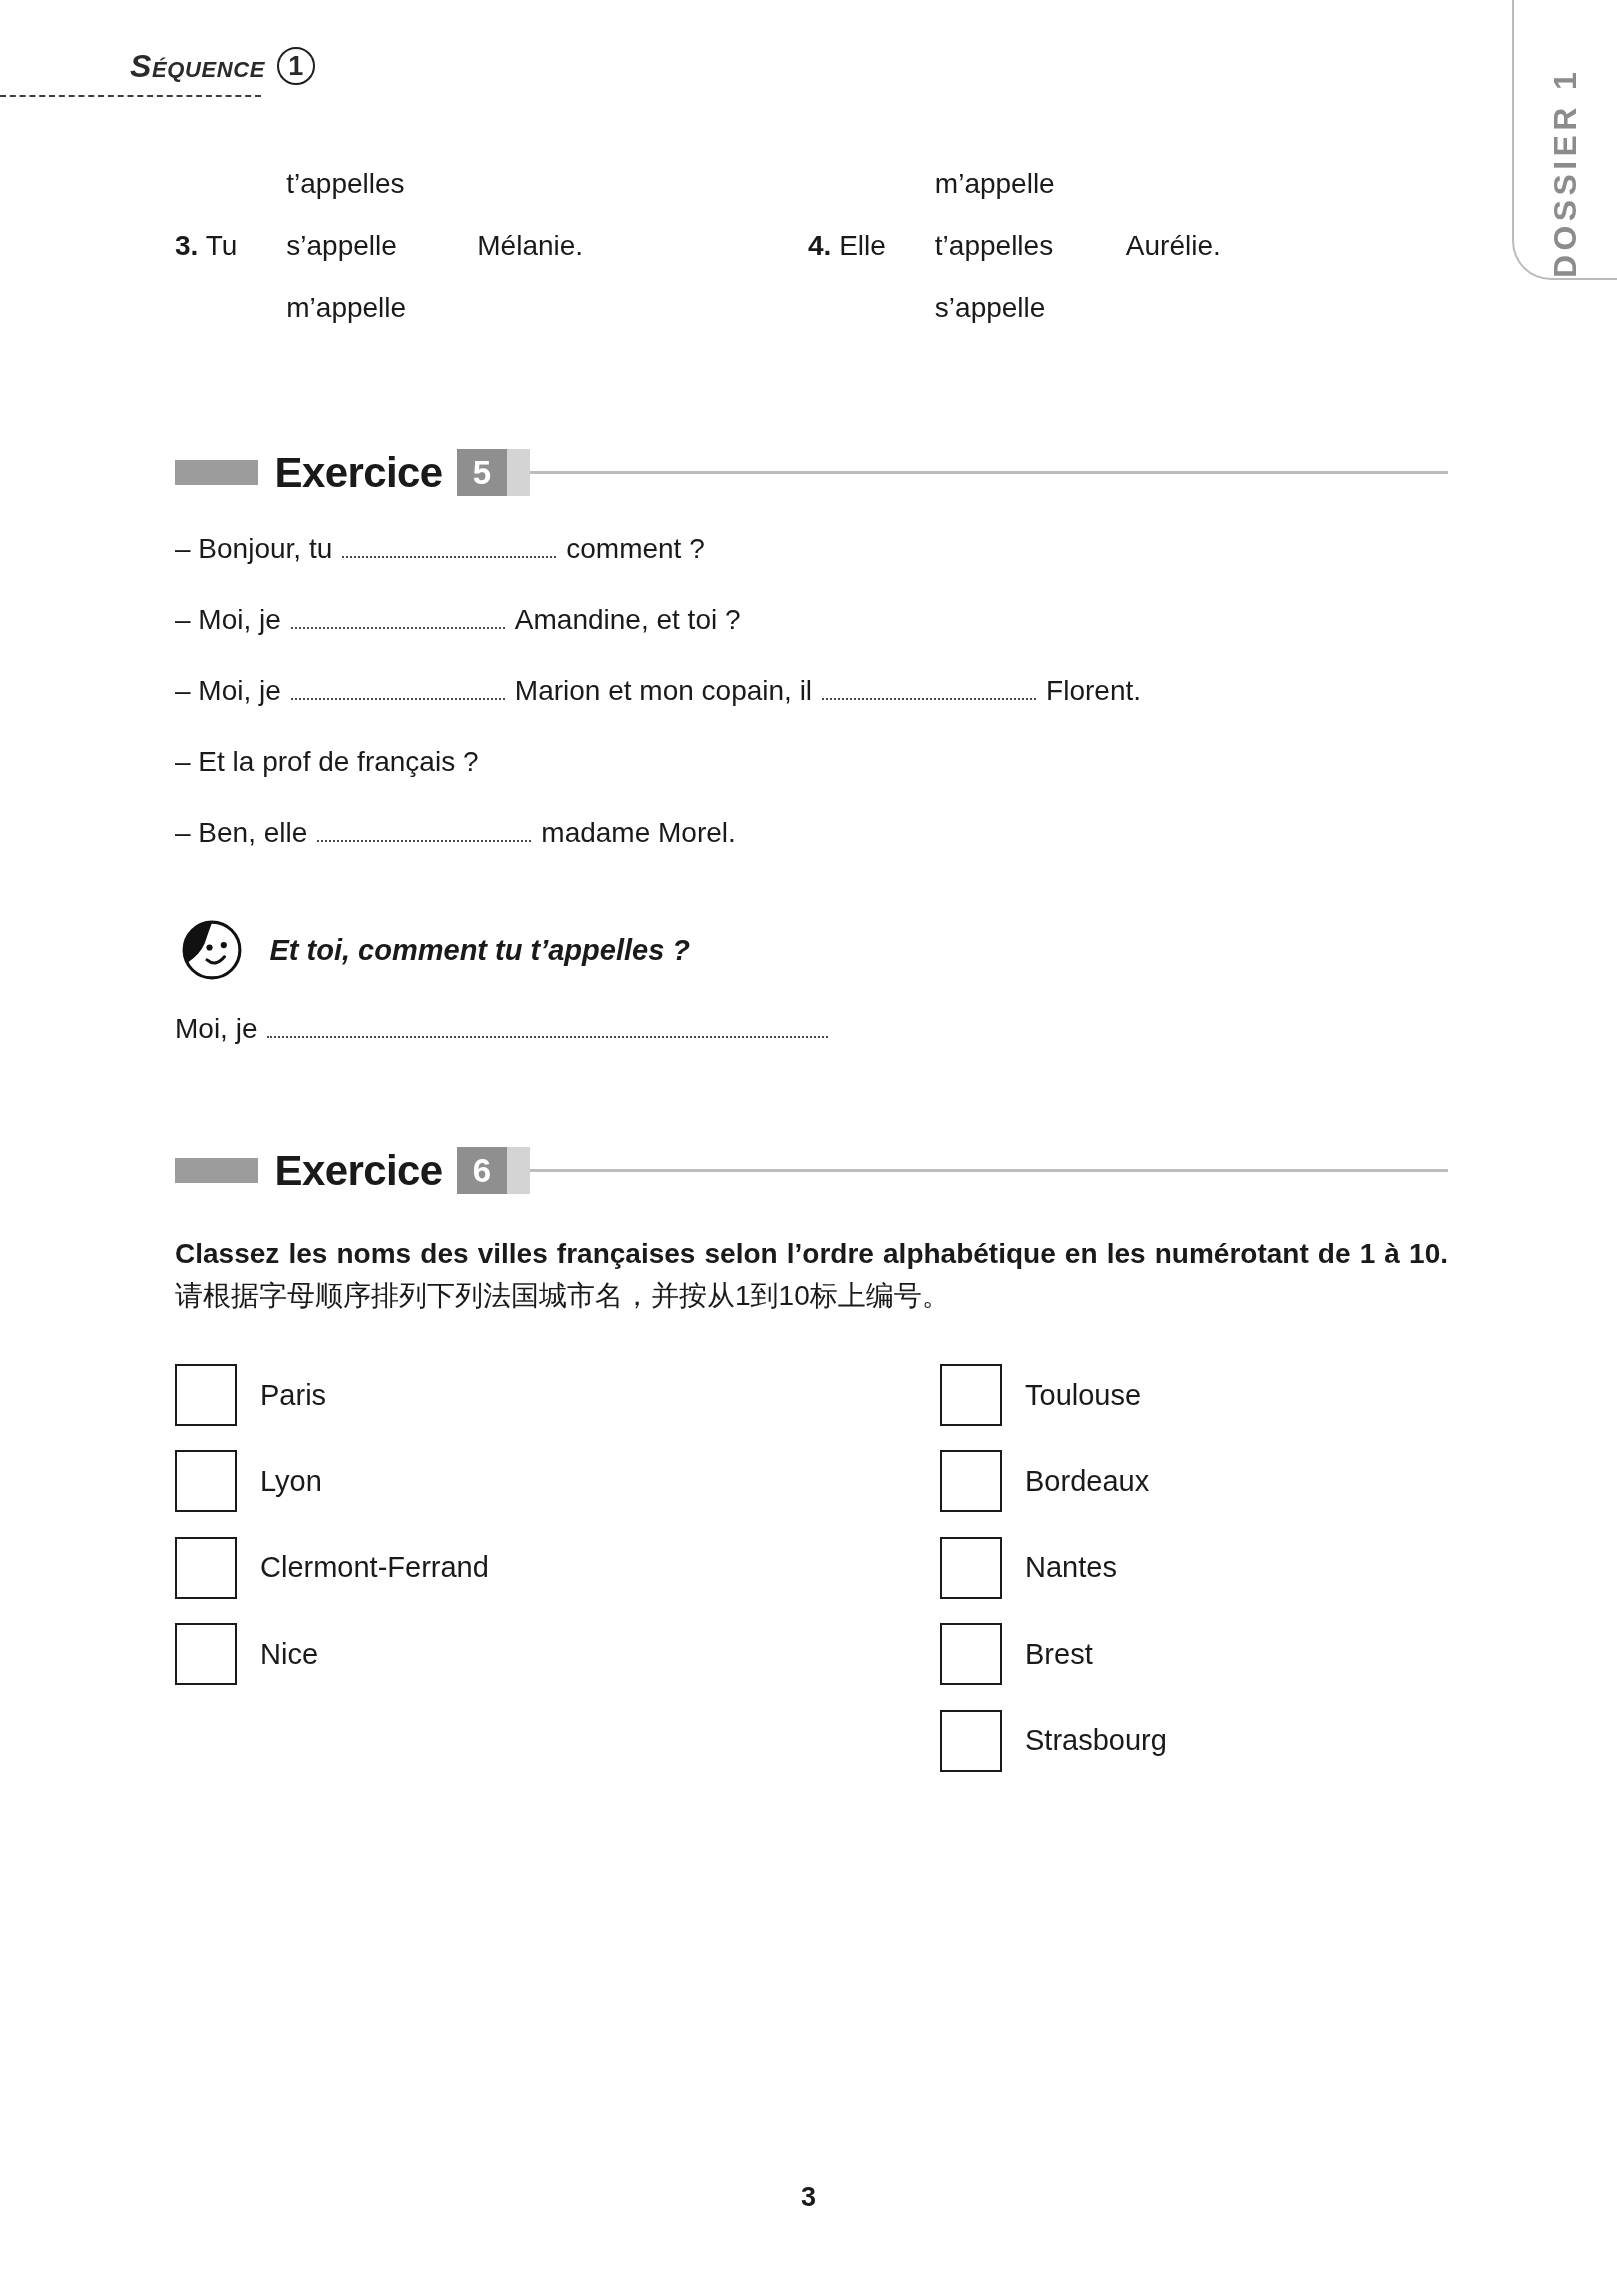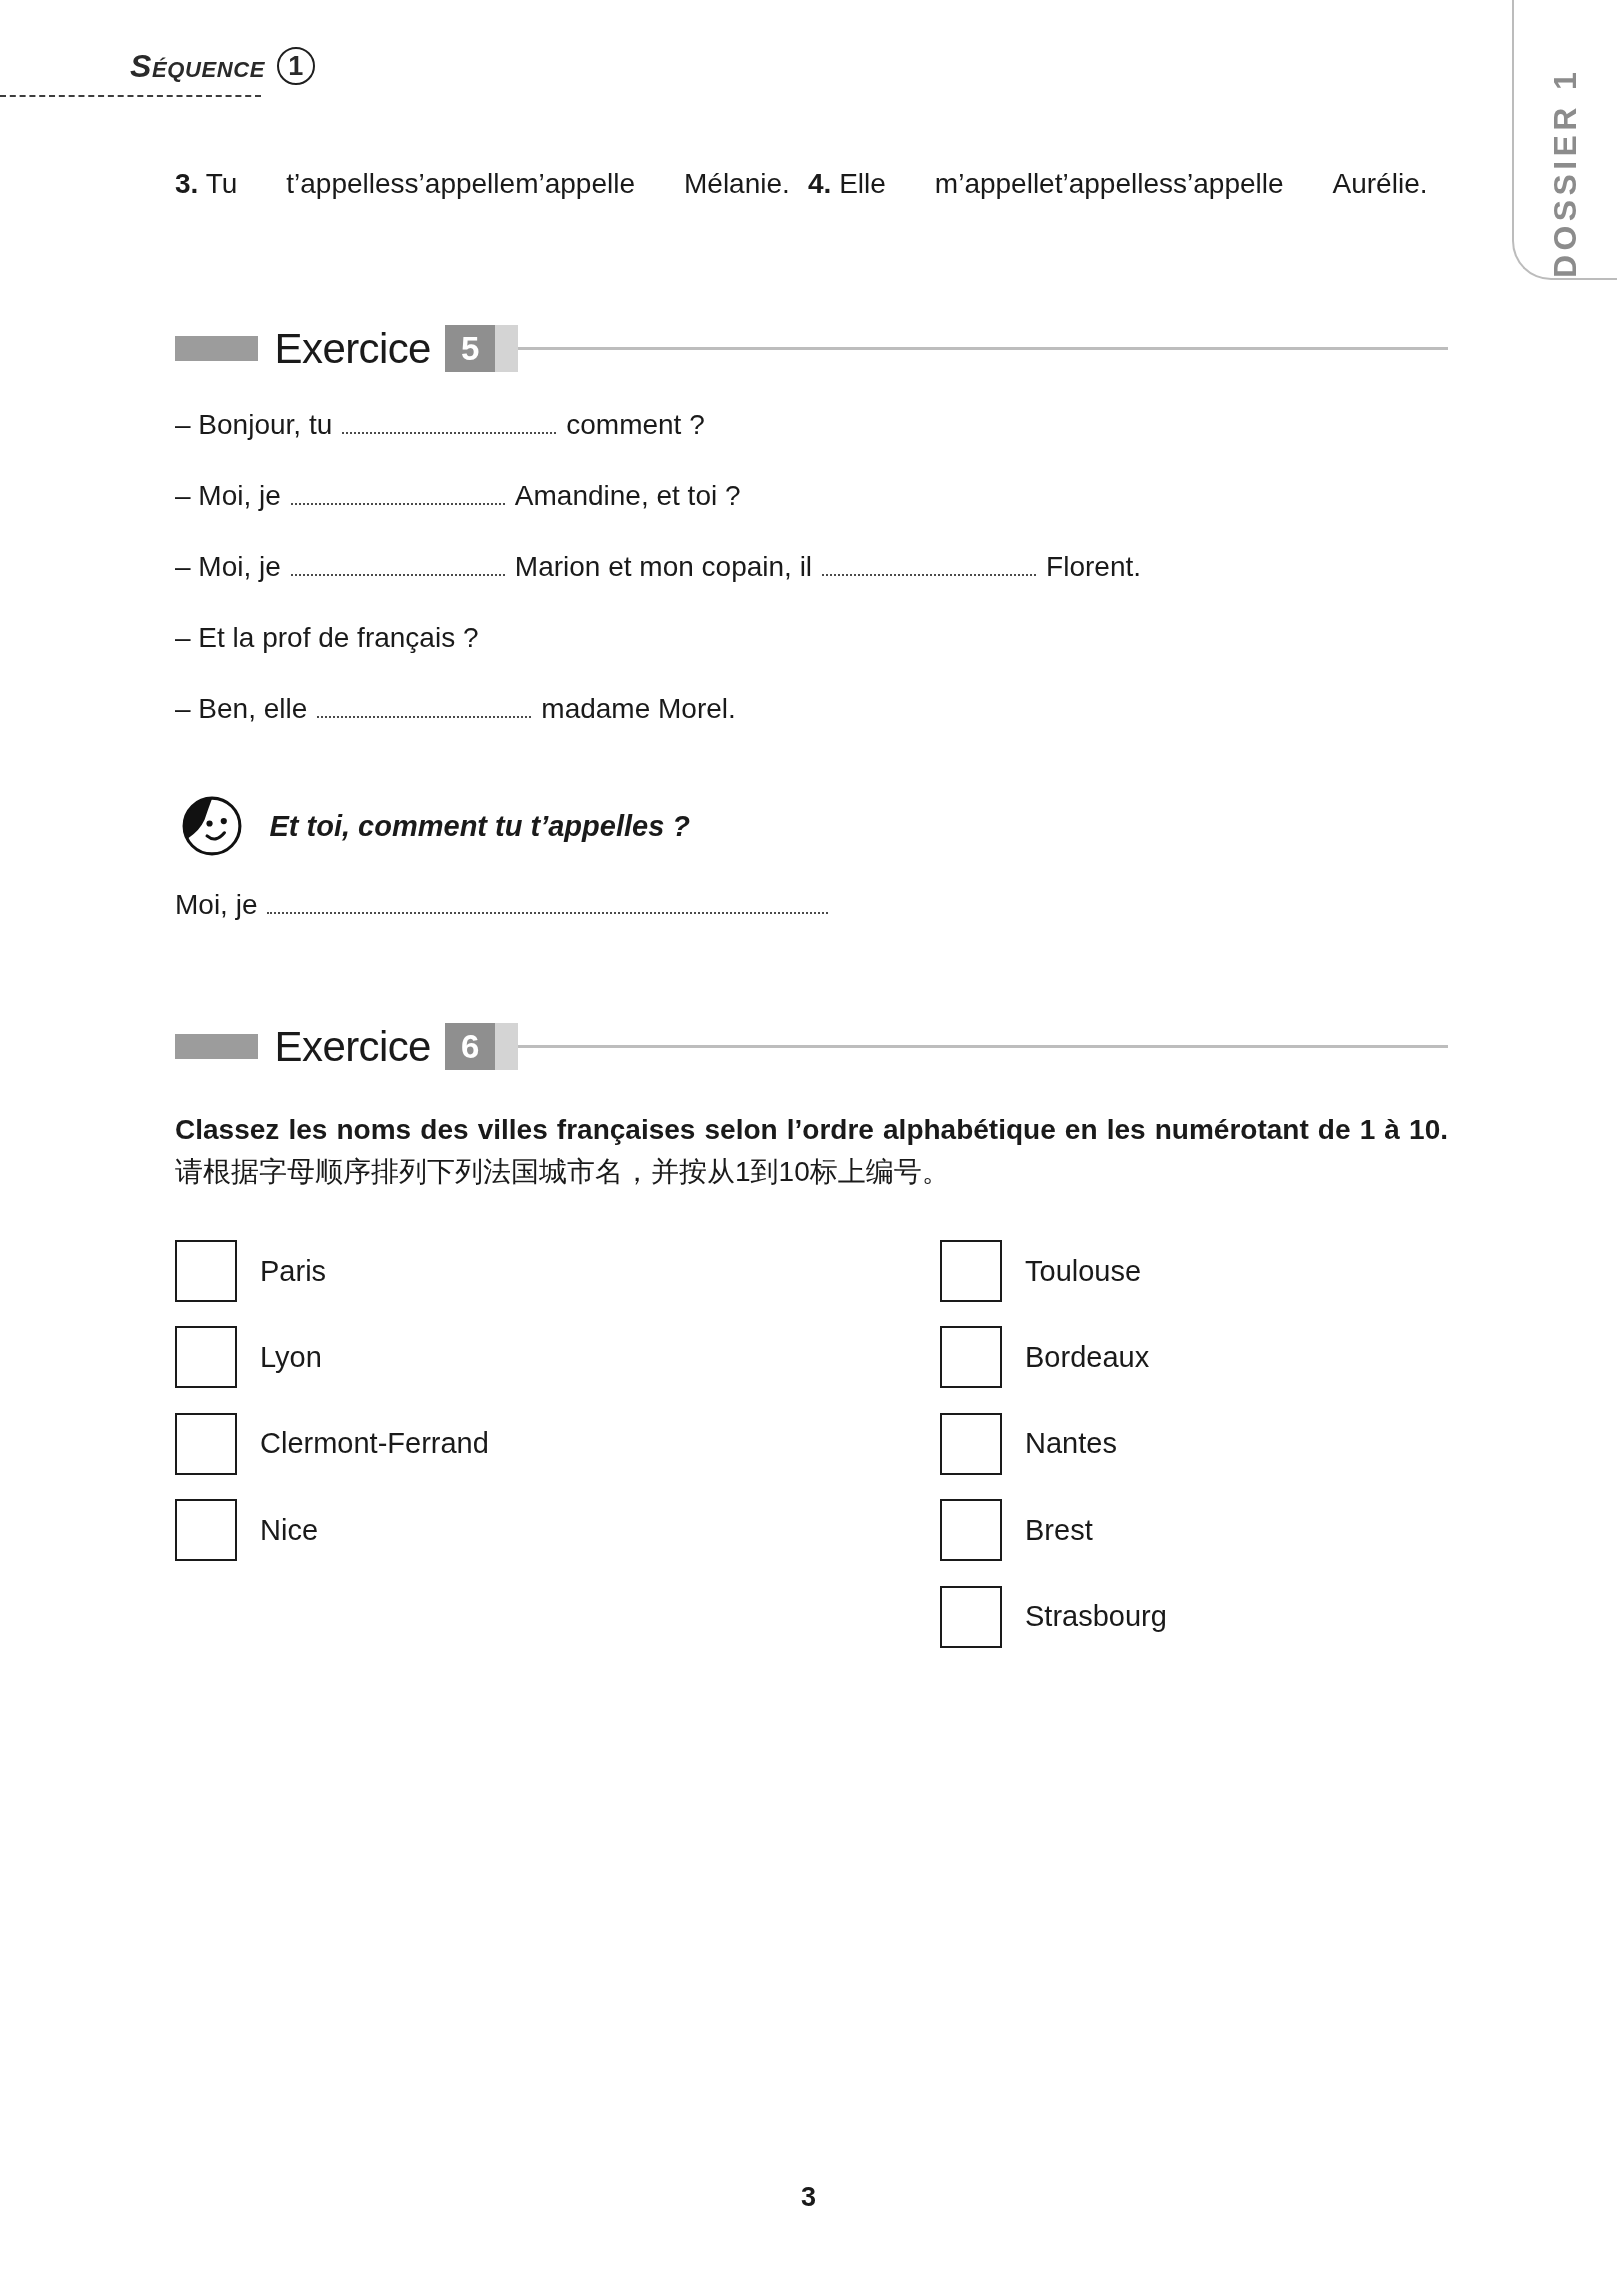--- a/index.html
+++ b/index.html
@@ -79,33 +79,33 @@
     width: 100%;
     padding: 153px 169px 0 175px;
   }
 
   
   .mc-row { display: flex; font-size: 28px; }
   .mc-item { display: flex; align-items: center; gap: 49px; }
   .mc-item.left { width: 633px; }
   .mc-lead { white-space: nowrap; }
   .mc-lead b { font-weight: 700; }
-  .mc-options { display: flex; flex-direction: row; min-width: 142px; }
+  .mc-options { display: flex; flex-direction: column; min-width: 142px; }
   .mc-options span { line-height: 62px; }
   .mc-name { white-space: nowrap; }
 
   
   .ex-header {
     display: flex;
     align-items: center;
     height: 51px;
     margin-top: 108px;
   }
   .ex-bar { width: 83px; height: 25.5px; background: #9c9c9c; margin-right: 16.6px; }
-  .ex-title { font-size: 42px; font-weight: 400; margin-right: 14.4px; letter-spacing: -0.6px; }
+  .ex-title { font-size: 42px; font-weight: 700; margin-right: 14.4px; letter-spacing: -0.6px; }
   .ex-num {
     width: 50px; height: 47px;
     background: #8f8f8f;
     color: #ffffff;
     font-size: 33px; font-weight: 700;
     display: flex; align-items: center; justify-content: center;
   }
   .ex-num-shadow { width: 23px; height: 47px; background: #d4d4d4; }
   .ex-rule { flex: 1; height: 3.9px; background: #bdbdbd; }
 

